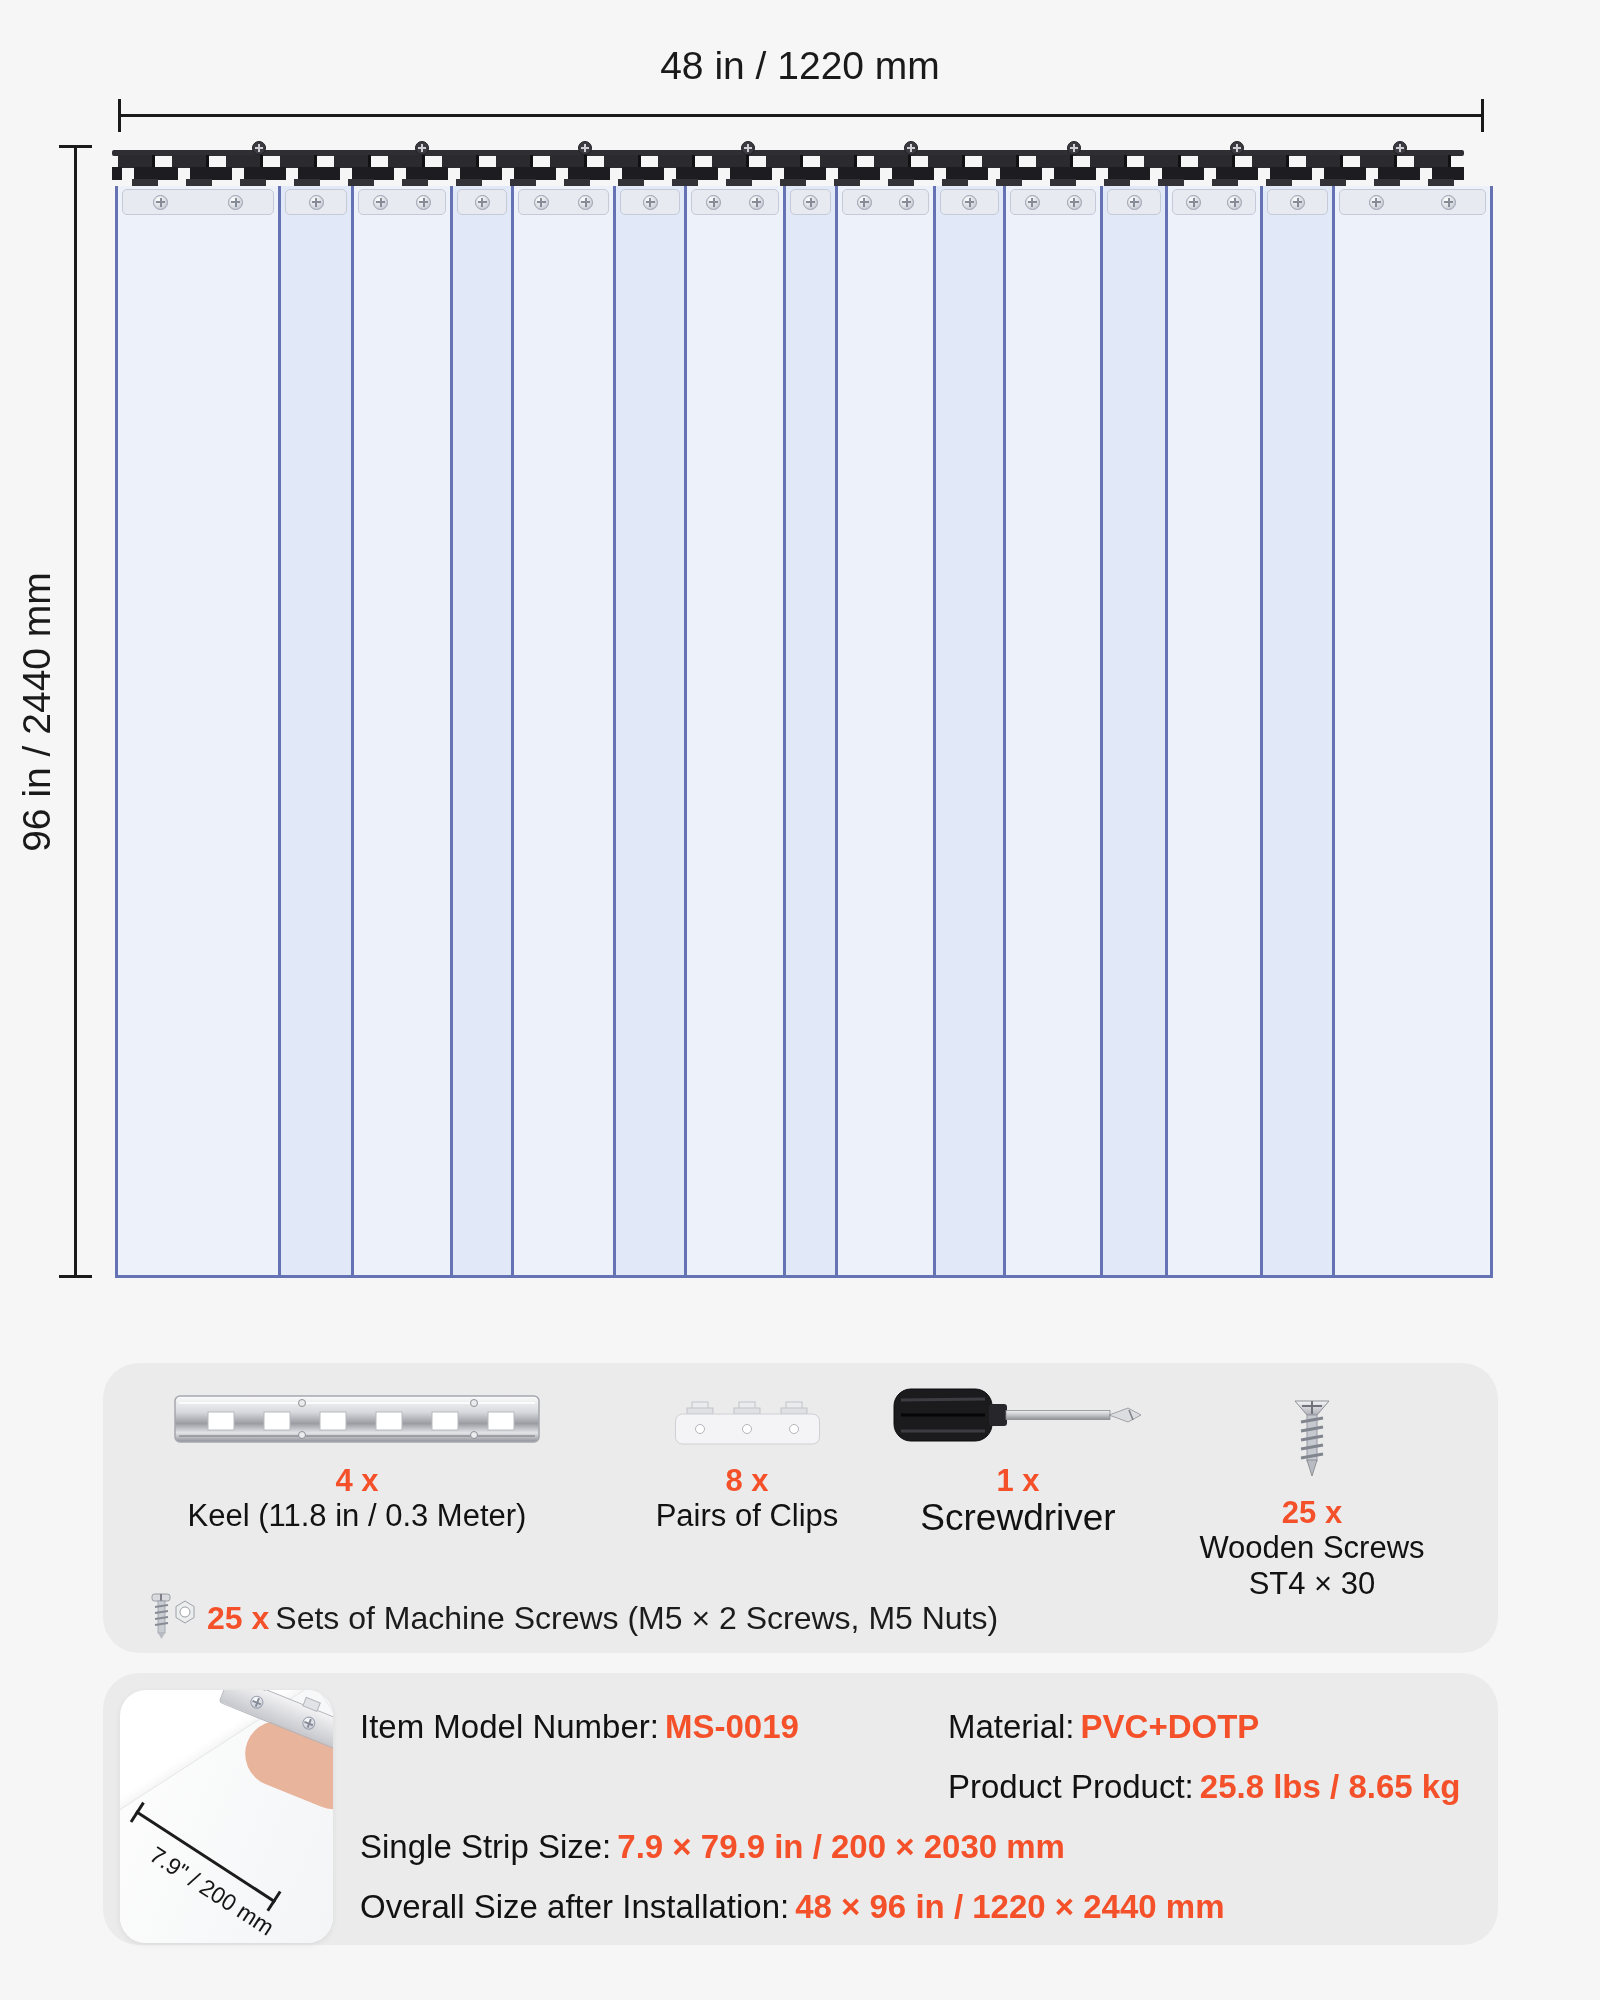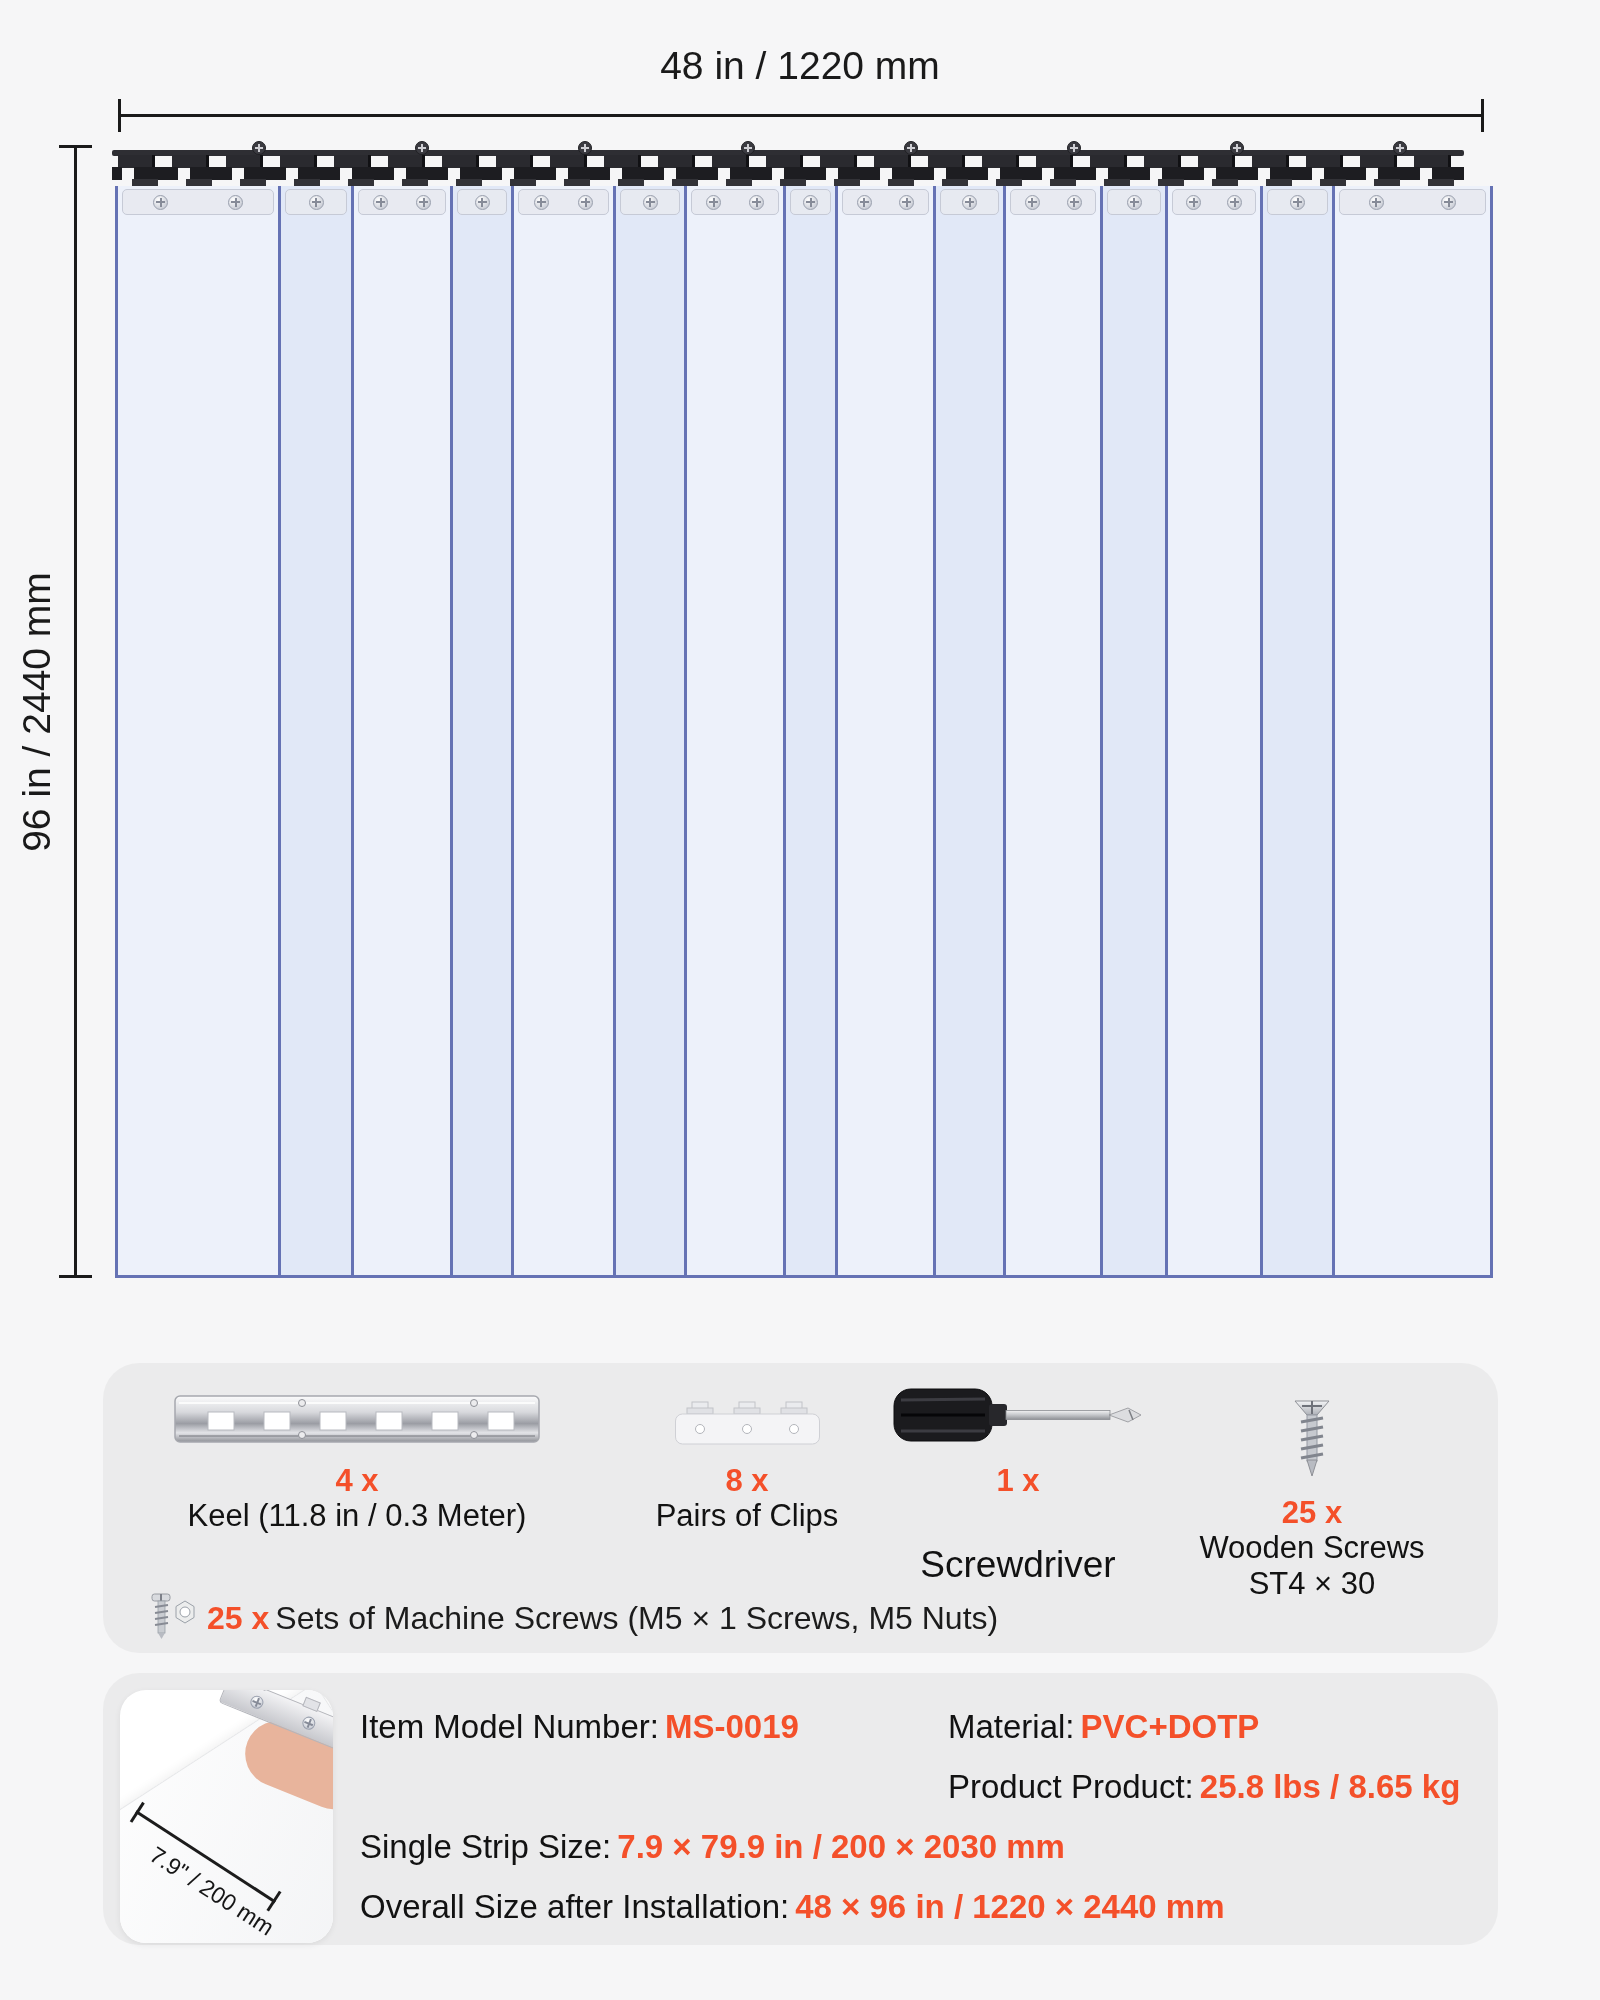--- a/index.html
+++ b/index.html
@@ -50,21 +50,21 @@
   .panel-box{position:absolute;left:103px;width:1395px;background:#ebebec;border-radius:36px;}
   .box-accessories{top:1363px;height:290px;}
   .box-specs{top:1673px;height:272px;}
 
   
   .acc-item{position:absolute;text-align:center;}
   .acc-icon{height:56px;display:flex;align-items:flex-end;justify-content:center;}
   .acc-icon.tall{height:88px;}
   .acc-count{margin-top:18px;font-size:31px;font-weight:700;color:#f4502a;line-height:34px;}
   .acc-label{font-size:31px;color:#121212;line-height:36px;}
-  .acc-label.big{font-size:37px;line-height:40px;margin-top:47px;}
+  .acc-label.big{font-size:37px;line-height:40px;}
   .machine-row{position:absolute;left:150px;top:1592px;height:52px;display:flex;align-items:center;gap:9px;}
   .machine-text{font-size:32px;color:#1c1c1c;}
   .machine-count{font-weight:700;color:#f4502a;margin-right:6px;}
 
   
   .spec-row{position:absolute;font-size:33px;line-height:42px;white-space:nowrap;}
   .spec-label{color:#121212;font-weight:500;}
   .spec-value{color:#f4502a;font-weight:700;margin-left:6px;}
 
   .tile{position:absolute;left:120px;top:1690px;width:213px;height:253px;background:#ffffff;
@@ -317,21 +317,21 @@
         <rect x="8" y="10" width="7" height="32" fill="#c9ccd1" stroke="#9aa0a8" stroke-width="0.8"></rect>
         <line x1="5" y1="16" x2="18" y2="14" stroke="#878b94" stroke-width="2"></line>
         <line x1="5" y1="22" x2="18" y2="20" stroke="#878b94" stroke-width="2"></line>
         <line x1="5" y1="28" x2="18" y2="26" stroke="#878b94" stroke-width="2"></line>
         <line x1="5" y1="34" x2="18" y2="32" stroke="#878b94" stroke-width="2"></line>
         <path d="M8,42 h7 l-3.5,6 z" fill="#b8bbc2"></path>
         <path d="M35,10 l9,5.5 v11 l-9,5.5 l-9,-5.5 v-11 z" fill="#eceded" stroke="#9aa0a8"></path>
         <circle cx="35" cy="21" r="5" fill="#ffffff" stroke="#9aa0a8"></circle>
       </svg>
     </span>
-    <span class="machine-text"><span class="machine-count">25 x</span><span>Sets of Machine Screws (M5 × 1 Screws, M5 Nuts)</span></span>
+    <span class="machine-text"><span class="machine-count">25 x</span><span>Sets of Machine Screws (M5 × 2 Screws, M5 Nuts)</span></span>
   </div>
 
   <div class="panel-box box-specs"></div>
 
   <div class="tile">
     <div class="tile-strip"></div>
     <div class="tile-hand"></div>
     <div class="tile-clamp">
       <span class="tile-tab tab1"></span>
       <span class="tile-tab tab2"></span>

